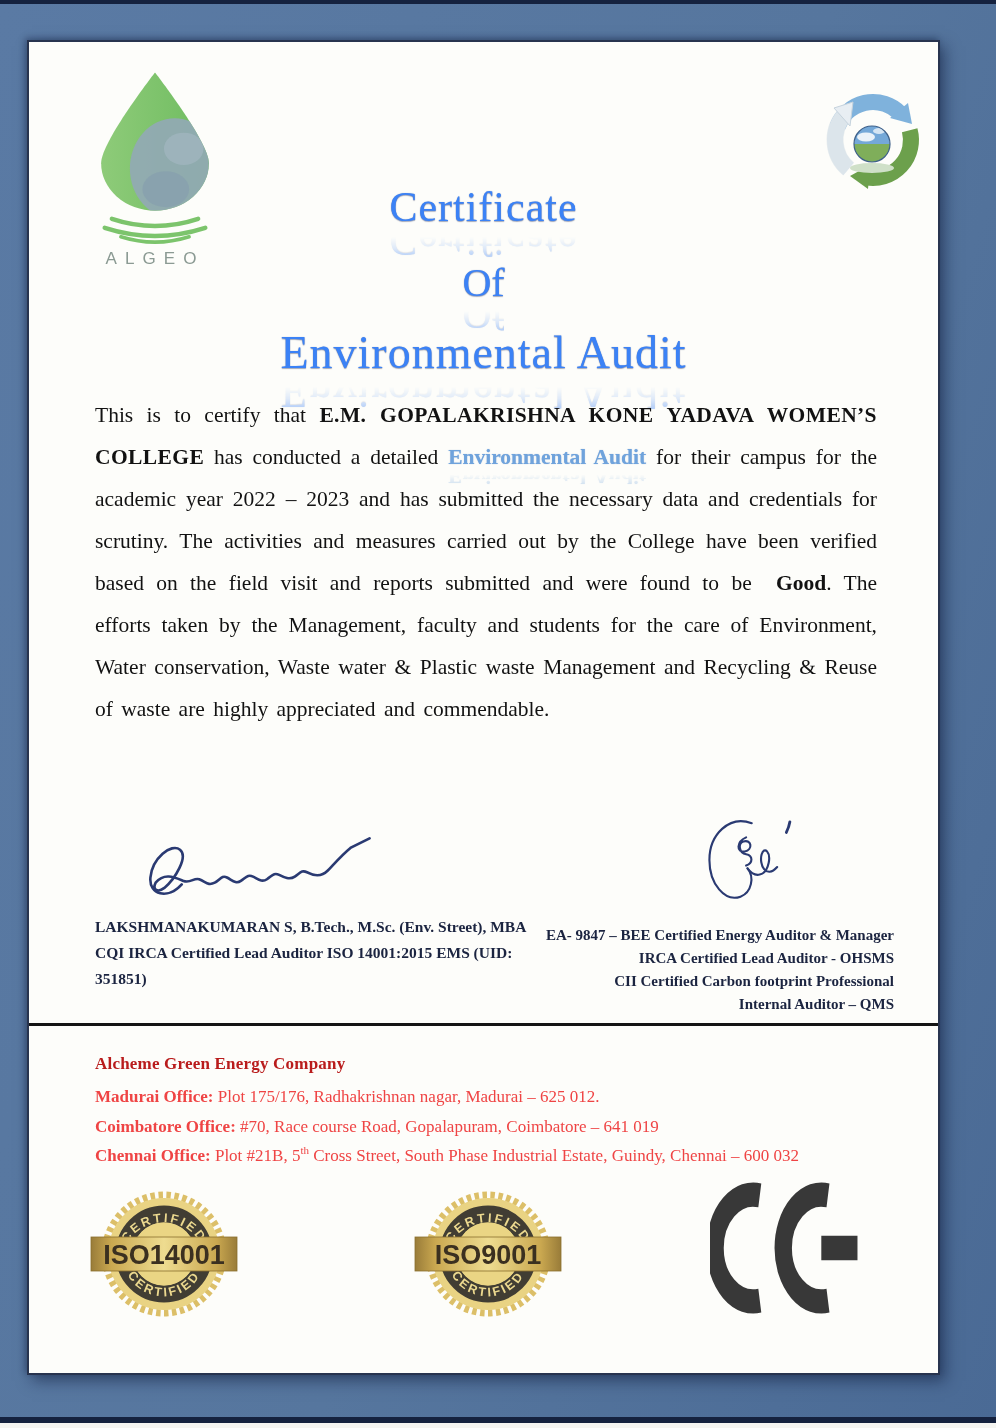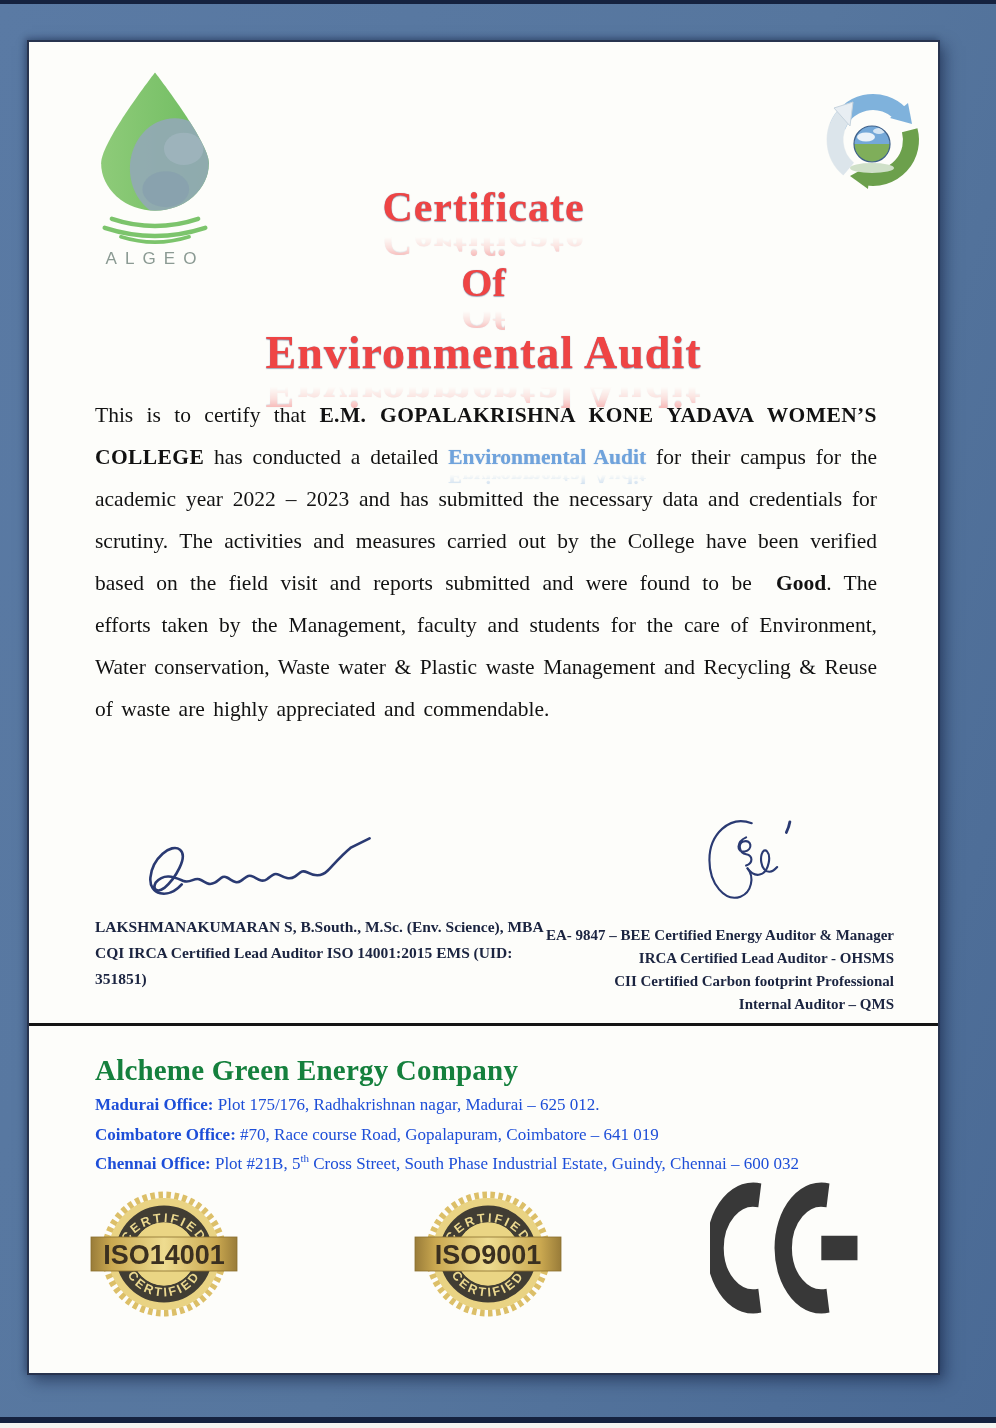--- a/index.html
+++ b/index.html
@@ -16,21 +16,21 @@
   .page { position:absolute; left:27px; top:40px; width:913px; height:1335px;
           background:#fdfdfa; border:2px solid #28344f;
           box-shadow: 5px 6px 14px rgba(12,24,55,.5), -2px -2px 6px rgba(12,24,55,.35); }
 
   
   .algeo   { position:absolute; left:36px; top:26px; width:180px; height:202px; }
   .recycle { position:absolute; left:779px; top:30px; width:130px; height:130px; }
 
   
   .title-block { position:absolute; left:0; top:144px; width:100%; text-align:center; }
-  .tline { display:inline-block; line-height:1.02; font-weight:bold; color:#ef4444;
+  .tline { display:inline-block; line-height:1.02; font-weight:normal; color:#3b82f6;
            text-shadow:0 1px 1px rgba(15,30,80,.35), 0 0 1px rgba(30,60,120,.4);
            -webkit-box-reflect: below -10px linear-gradient(rgba(0,0,0,.50) 0%, rgba(0,0,0,.16) 32%, transparent 58%); }
   .t1 { font-size:42px; letter-spacing:1px; }
   .t2 { font-size:40px; margin-top:34px; }
   .t3 { font-size:46px; margin-top:26px; letter-spacing:1px; }
 
   
   .cert-body { position:absolute; left:66px; top:352px; width:782px;
                font-size:21.5px; line-height:42px; color:#121212;
                text-align:justify; word-spacing:3px; }
@@ -45,22 +45,22 @@
   .sig-left svg { display:block; margin-left:30px; }
   .sig-name { font-size:15.5px; font-weight:bold; color:#1b2440; line-height:26px; }
   .sig-right { position:absolute; right:44px; top:760px; width:380px; text-align:right; }
   .sig-right svg { display:block; margin:0 90px 4px auto; }
   .sig-right .sig-name { padding-right:18px; }
   .cred { font-size:15px; font-weight:bold; color:#1b2440; line-height:23px; }
 
   
   .rule { position:absolute; left:0; top:981px; width:100%; height:3px; background:#141414; }
   .footer-block { position:absolute; left:66px; top:1012px; width:800px; }
-  .company { font-size:29px; font-weight:bold; color:#15803d; letter-spacing:.2px; }
-  .office { font-size:17px; color:#1d4ed8; line-height:25px; }
+  .company { font-size:17px; font-weight:bold; color:#b91c1c; margin-bottom:5px; letter-spacing:.2px; }
+  .office { font-size:17px; color:#ef4444; line-height:25px; }
   .office b { font-weight:bold; }
   .office sup { font-size:11px;text-align:right; }
 
   
   .badge1 { position:absolute; left:54px;  top:1140px; width:162px; height:144px; }
   .badge2 { position:absolute; left:378px; top:1140px; width:162px; height:144px; }
   .ce     { position:absolute; left:681px; top:1138px; width:160px; height:136px; }
 </style>
 </head>
 <body>
@@ -119,21 +119,21 @@
     <div><span class="tline t2">Of</span></div>
     <div><span class="tline t3">Environmental Audit</span></div>
   </div>
 
   <div class="cert-body"><span>This is to certify that </span><span class="college">E.M. GOPALAKRISHNA KONE YADAVA WOMEN’S COLLEGE</span><span> has conducted a detailed </span><span class="hl">Environmental Audit</span><span> for their campus for the academic year 2022 – 2023 and has submitted the necessary data and credentials for scrutiny. The activities and measures carried out by the College have been verified based on the field visit and reports submitted and were found to be </span><span class="goodword">Good</span><span>. The efforts taken by the Management, faculty and students for the care of Environment, Water conservation, Waste water &amp; Plastic waste Management and Recycling &amp; Reuse of waste are highly appreciated and commendable.</span></div>
 
   <div class="sig-left">
     <svg width="270" height="80" viewBox="0 0 300 92">
       <path d="M60,58 C44,76 22,70 24,50 C26,28 48,10 58,18 C68,26 52,52 40,62 C32,68 26,64 30,56 C40,44 52,50 62,54 C70,57 74,50 80,52 C88,55 90,60 98,56 C104,53 106,47 112,50 C118,53 122,58 128,54 C134,50 136,46 142,49 C148,52 152,56 158,52 C164,48 166,44 172,47 C178,50 184,53 190,49 C196,45 198,41 204,44 C212,48 220,50 228,42 C234,36 242,26 254,16 L276,5" fill="none" stroke="#2a3a72" stroke-width="3" stroke-linecap="round"></path>
     </svg>
-    <div class="sig-name">LAKSHMANAKUMARAN S, B.South., M.Sc. (Env. Science), MBA</div>
+    <div class="sig-name">LAKSHMANAKUMARAN S, B.Tech., M.Sc. (Env. Street), MBA</div>
     <div class="sig-name">CQI IRCA Certified Lead Auditor ISO 14001:2015 EMS (UID: 351851)</div>
   </div>
 
   <div class="sig-right">
     <svg width="120" height="118" viewBox="0 0 170 135">
       <g fill="none" stroke="#2a3a72" stroke-width="3" stroke-linecap="round">
         <path d="M96,14 C64,2 36,30 36,66 C36,100 58,126 80,118 C96,112 100,90 90,78"></path>
         <path d="M88,34 C74,40 74,56 86,54 C98,52 96,36 84,40 C76,43 78,56 88,58 C98,60 98,70 88,74"></path>
         <path d="M90,78 C100,92 116,90 120,70 C123,55 114,46 110,58 C106,72 116,94 132,76"></path>
         <path d="M150,12 C149,18 147,23 145,27" stroke-width="4"></path>

